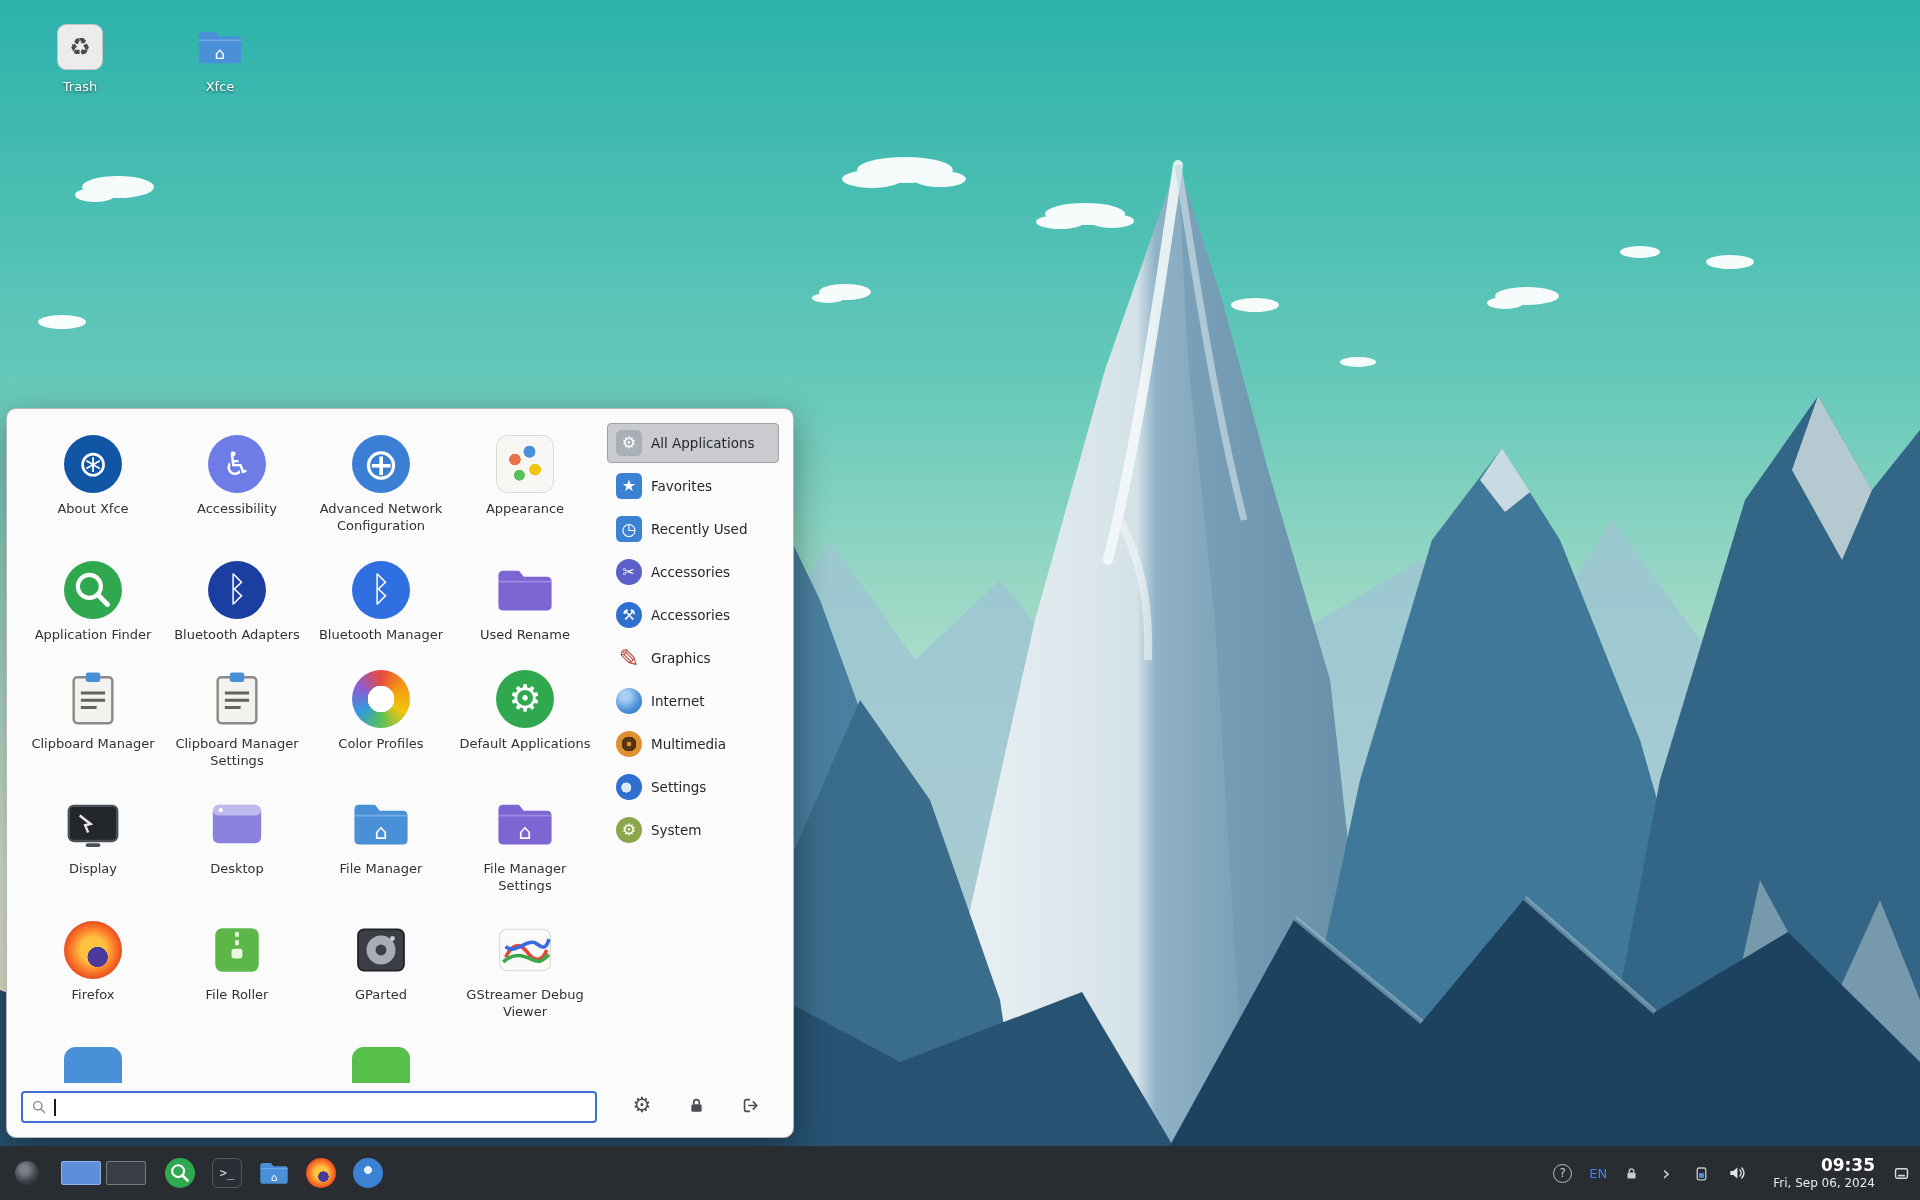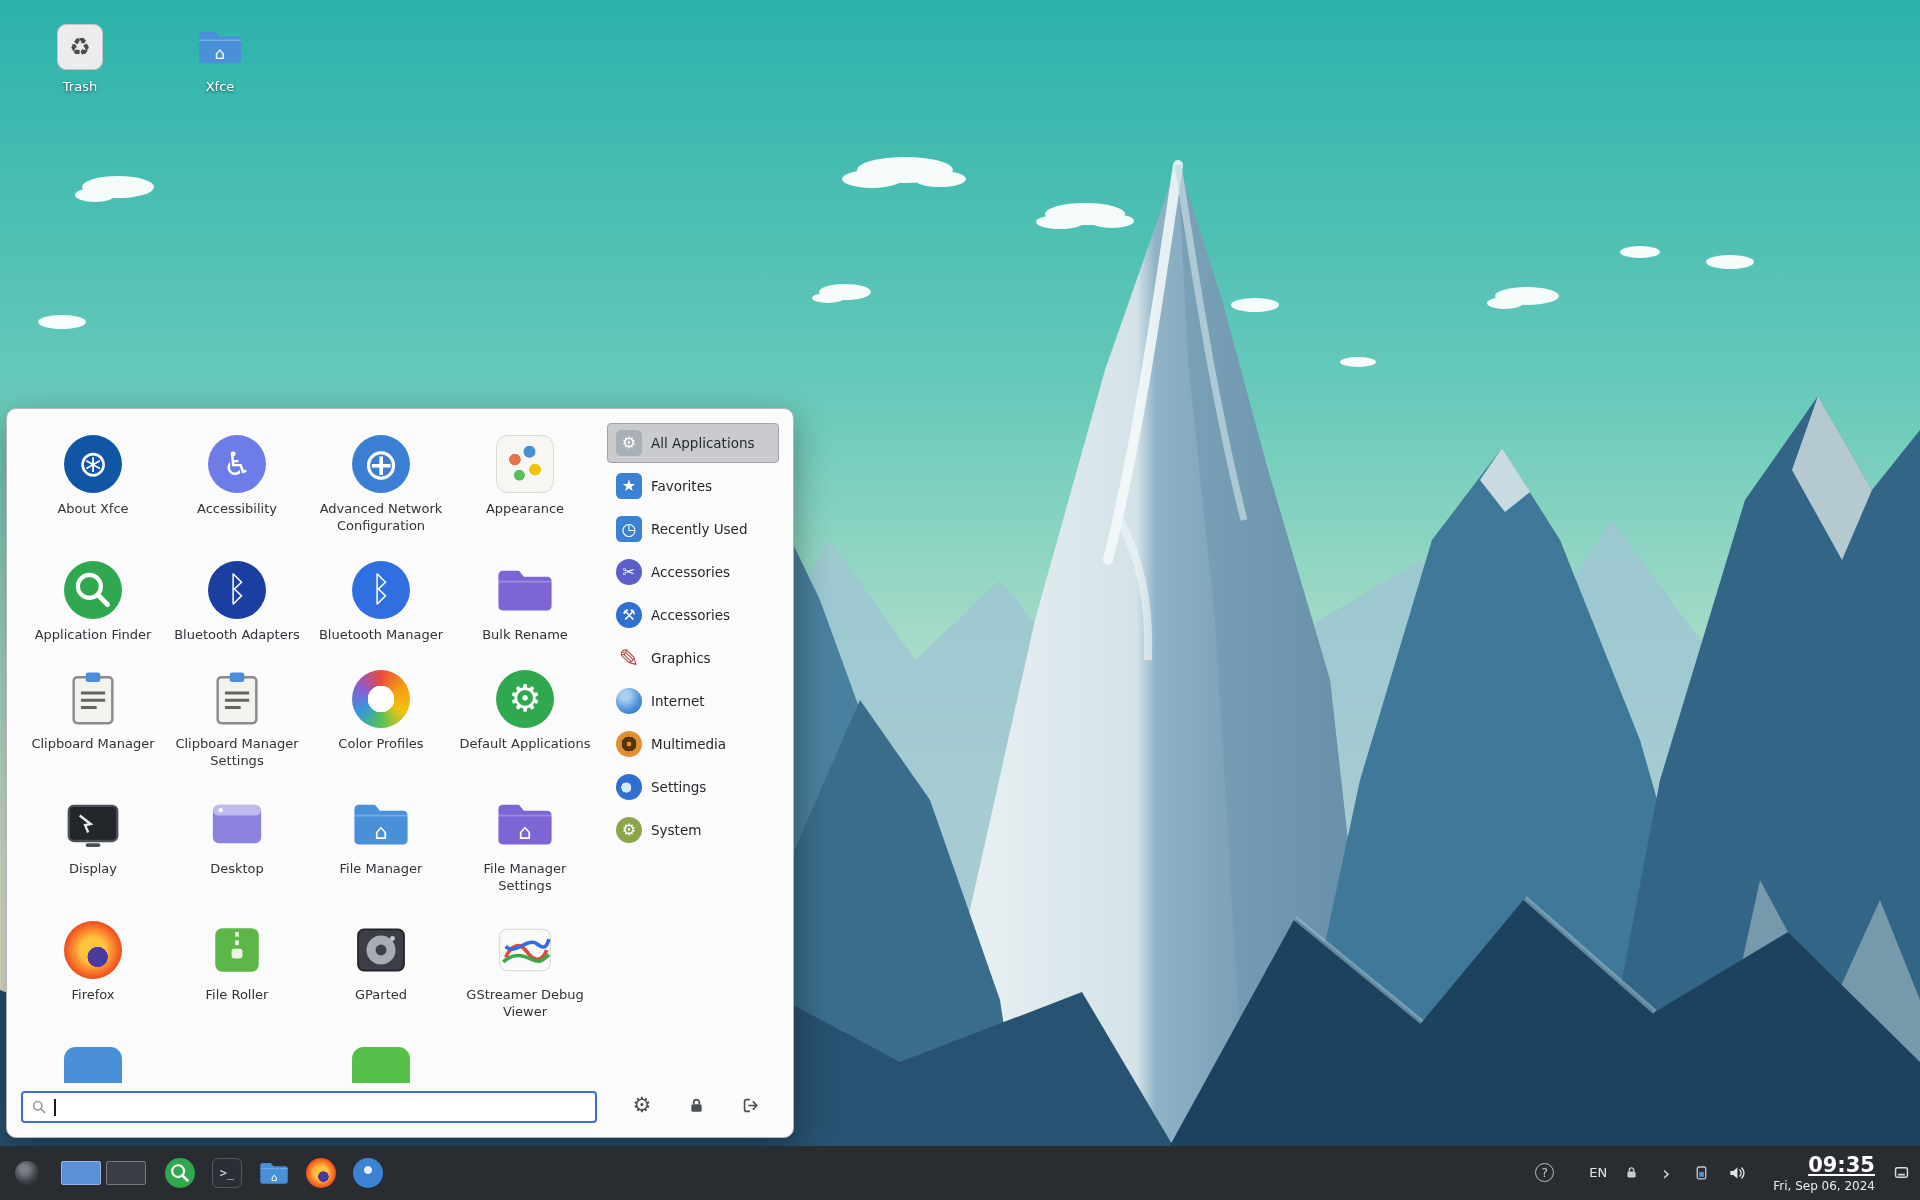--- a/index.html
+++ b/index.html
@@ -45,23 +45,23 @@
   .taskbar{position:absolute;left:0;right:0;bottom:0;height:54px;background:rgba(41,44,49,.97);
     display:flex;align-items:center;padding:0 10px;box-sizing:border-box;z-index:5;}
   .tb-left{display:flex;align-items:center;gap:13px;}
   .tb-btn{display:flex;align-items:center;justify-content:center;width:34px;height:42px;border-radius:4px;}
   .pager{display:flex;gap:5px;margin:0 4px;}
   .ws{width:40px;height:24px;border:1px solid #787c82;background:#3a3d43;border-radius:2px;box-sizing:border-box;}
   .ws.active{background:#5b8fd9;border-color:#90b3e8;}
   .tb-right{margin-left:auto;display:flex;align-items:center;gap:18px;}
   .tb-status{display:flex;align-items:center;gap:17px;}
   .tb-status-btn{display:flex;align-items:center;justify-content:center;}
-  .tb-text{font-size:13px;color:#e5e5e5;margin-left:18px;}
+  .tb-text{font-size:13px;color:#3b82f6;}
   .clock{text-align:right;line-height:1.3;margin-left:8px;cursor:default;}
-  .time{font-size:21px;font-weight:bold;color:#ffffff;text-decoration:underline;}
+  .time{font-size:17px;font-weight:bold;color:#ffffff;}
   .date{font-size:12px;color:#e9ebee;}
 </style>
 </head>
 <body>
 
 <div class="screen">
 
   <svg class="wallpaper" viewBox="0 0 1920 1200" preserveAspectRatio="xMidYMid slice" aria-hidden="true">
     <defs>
       <linearGradient id="sky" x1="0" y1="0" x2="0" y2="1">
@@ -182,21 +182,21 @@
             </div>
             <div class="label">Bluetooth Manager</div>
           </div>
           <div class="app">
             <div class="icn" style="width: 58px; height: 58px;">
               <svg viewBox="0 0 48 42">
                 <path d="M2 9 q0 -4 4 -4 h13 l4 5 h19 q4 0 4 4 v20 q0 4 -4 4 H6 q-4 0 -4 -4 Z" fill="#7d66d4"></path>
                 <path d="M2 14 h44" stroke="rgba(255,255,255,0.25)" stroke-width="1.5"></path>
               </svg>
             </div>
-            <div class="label">Bulk Rename</div>
+            <div class="label">Used Rename</div>
           </div>
           <div class="app">
             <div class="icn" style="width: 58px; height: 58px;">
               <svg viewBox="0 0 46 48">
                 <rect x="7" y="6" width="32" height="38" rx="3" fill="#f2f2ef" stroke="#8a8a86" stroke-width="2"></rect>
                 <rect x="17" y="2" width="12" height="8" rx="2" fill="#4a90d9"></rect>
                 <path d="M13 19 h20 M13 25 h20 M13 31 h13" stroke="#63635f" stroke-width="2.4"></path>
               </svg>
             </div>
             <div class="label">Clipboard Manager</div>

